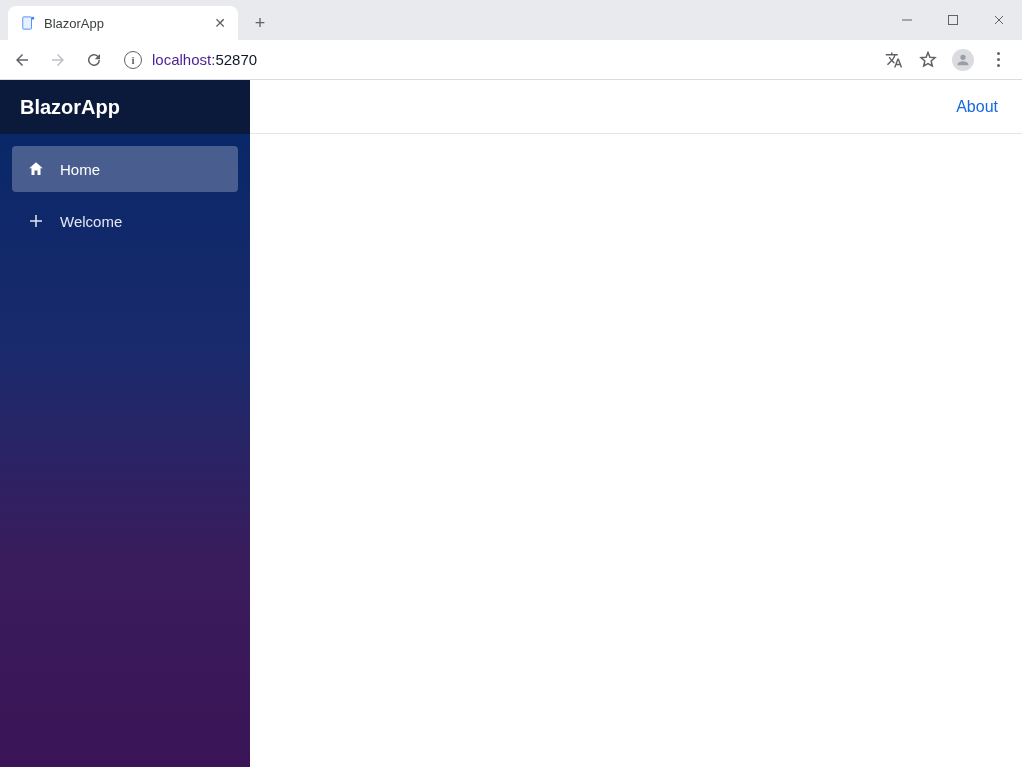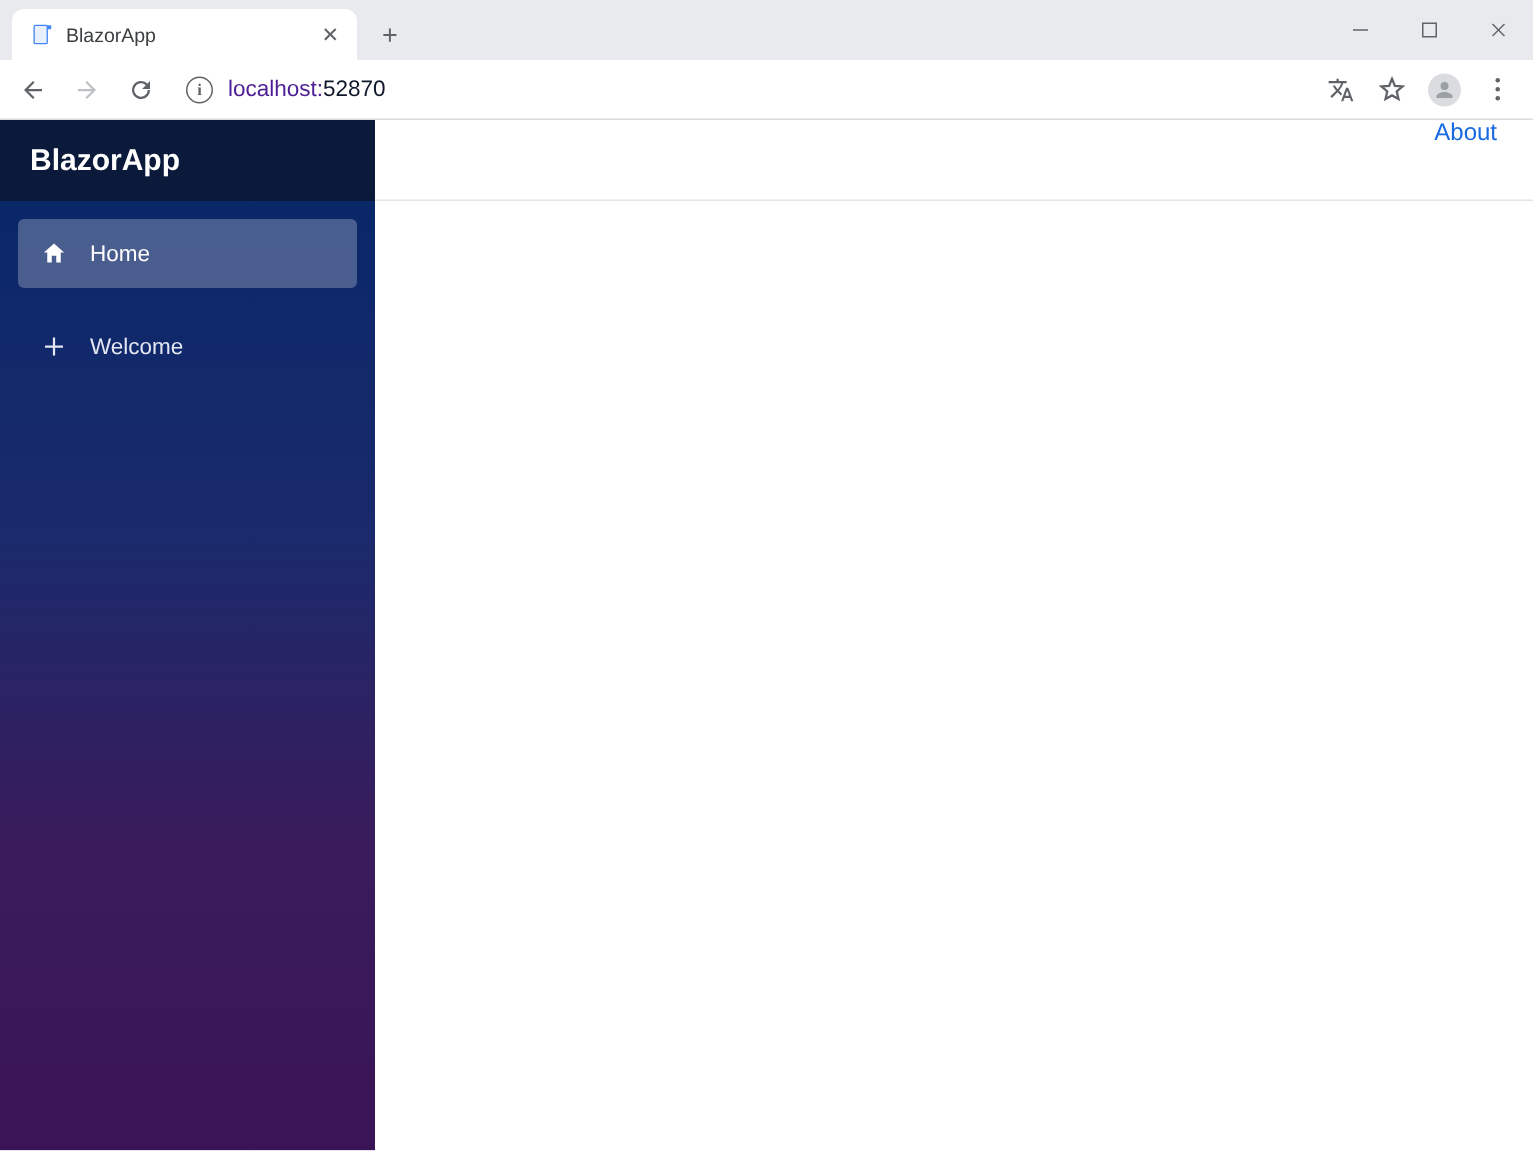--- a/index.html
+++ b/index.html
@@ -178,21 +178,21 @@
       align-items: center;
       padding: 0 20px;
       color: #fff;
       font-size: 20px;
       font-weight: 600;
     }
     .nav-list {
       padding: 12px;
       display: flex;
       flex-direction: column;
-      gap: 16px;
+      gap: 6px;
     }
     .nav-item {
       height: 46px;
       display: flex;
       align-items: center;
       color: #cfd5e6;
       border-radius: 4px;
       padding: 0 14px;
       font-size: 15px;
       gap: 14px;
@@ -216,20 +216,21 @@
     .main {
       flex: 1;
       background: #fff;
       display: flex;
       flex-direction: column;
     }
     .top-row {
       height: 54px;
       border-bottom: 1px solid #e5e5e5;
       display: flex;
+      align-items: center;
       justify-content: flex-end;
       padding: 0 24px;
     }
     .about-link {
       color: #1769e0;
       font-size: 16px;
       text-decoration: none;
     }
     .content {
       padding: 28px 32px;

